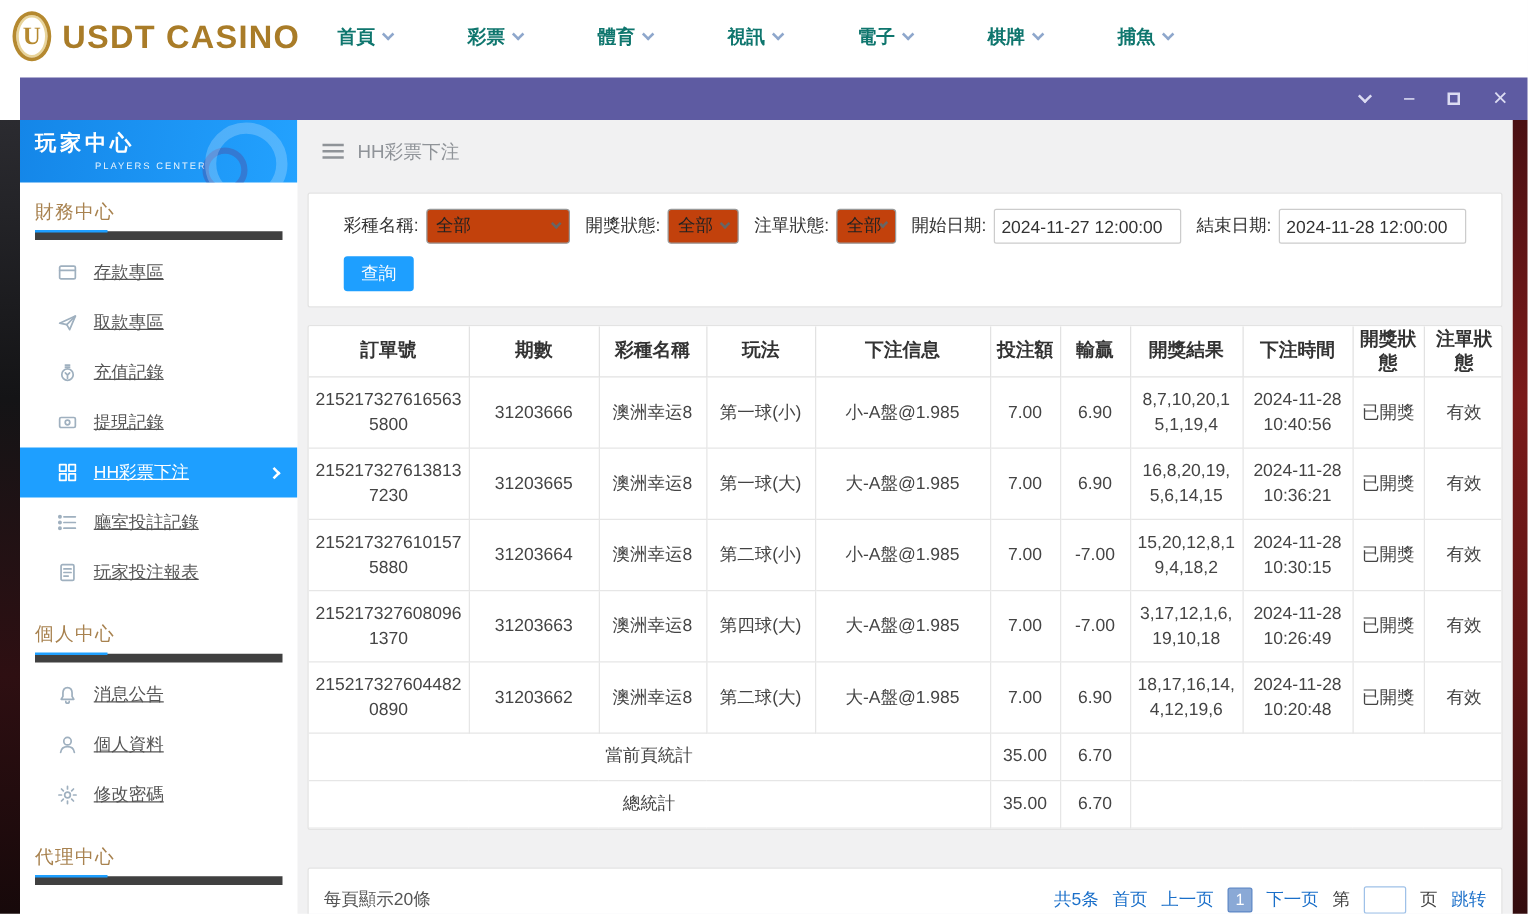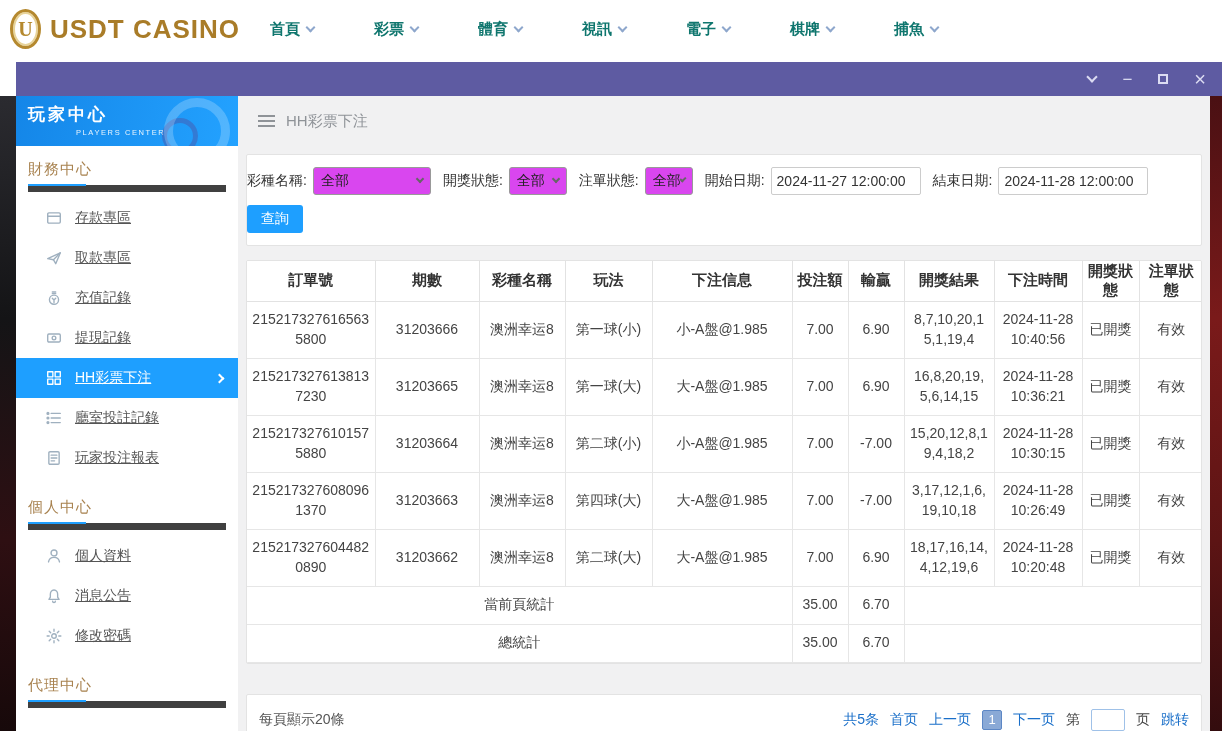--- a/index.html
+++ b/index.html
@@ -44,25 +44,25 @@
   .chev-right{position:absolute;right:15px;width:7px;height:7px;border-right:2px solid #fff;border-bottom:2px solid #fff;transform:rotate(-45deg);}
 
   
   .content{width:972px;background:#f1f1f2;position:relative;overflow:hidden;}
   .bg-right{width:12px;background:linear-gradient(180deg,#4a1013 0%,#7a1a1a 35%,#5c1414 70%,#330c0e 100%);}
   .content-header{height:50px;display:flex;align-items:center;gap:11px;padding-left:20px;color:#8f9398;font-size:15px;}
   .hamburger{display:inline-flex;flex-direction:column;gap:3px;cursor:pointer;}
   .hamburger i{width:17px;height:2px;background:#8f9398;}
   .card{background:#fff;border:1px solid #e3e3e3;margin:0 8px;border-radius:2px;}
 
-  .filter-card{margin-top:8px;padding:12px 0 12px;}
+  .filter-card{margin-top:8px;padding:12px 28px 12px;}
   .filter-row{display:flex;align-items:center;font-size:14px;color:#333;white-space:nowrap;}
   .flabel{margin-right:6px;}
   .gap{margin-left:12px;}
-  .fake-select{height:28px;border:1px solid #999;border-radius:3px;display:inline-flex;align-items:center;justify-content:space-between;padding:0 7px;background:#d946ef;cursor:pointer;color:#222;}
+  .fake-select{height:28px;border:1px solid #999;border-radius:3px;display:inline-flex;align-items:center;justify-content:space-between;padding:0 7px;background:#c2410c;cursor:pointer;color:#222;}
   .w118{width:118px;} .w58{width:58px;} .w48{width:48px;}
   .text-input{height:28px;width:150px;border:1px solid #ccc;border-radius:2px;padding:0 5px;font:14px "Liberation Sans",sans-serif;color:#333;background:#fff;}
   .btn-query{margin-top:10px;background:#1e9fff;color:#fff;border:none;border-radius:3px;height:28px;padding:0 14px;font:14px "Liberation Sans",sans-serif;cursor:pointer;}
 
   .table-card{margin-top:14px;overflow:hidden;}
   table{border-collapse:collapse;width:954px;table-layout:fixed;}
   th{height:40px;font-size:15px;font-weight:bold;color:#333;border:1px solid #e2e2e2;background:#fff;text-align:center;padding:0 2px;}
   td{height:57px;font-size:14px;color:#444;border:1px solid #e6e6e6;text-align:center;padding:3px 4px;line-height:1.4;vertical-align:middle;background:#fff;}
   td.brk{word-break:break-all;}
   tr.summary td{height:38px;}
@@ -209,34 +209,34 @@
                 </svg>
               </span>
               <span>玩家投注報表</span>
             </div>
           </div>
           <div class="sb-section-title">個人中心</div>
           <div class="sb-items">
             <div class="sb-item">
               <span class="icon">
                 <svg viewBox="0 0 14 14" width="16" height="16" fill="none" stroke="currentColor" stroke-width="1.2" stroke-linecap="round" stroke-linejoin="round">
+                  <path d="M7 1.8c-2.2 0-3.2 1.7-3.2 3.7V8L2.6 10h8.8L10.2 8V5.5c0-2-1-3.7-3.2-3.7Z"></path>
+                  <path d="M5.8 11.5a1.2 1.2 0 0 0 2.4 0"></path>
+                </svg>
+              </span>
+              <span>消息公告</span>
+            </div>
+            <div class="sb-item">
+              <span class="icon">
+                <svg viewBox="0 0 14 14" width="16" height="16" fill="none" stroke="currentColor" stroke-width="1.2" stroke-linecap="round" stroke-linejoin="round">
                   <circle cx="7" cy="4.3" r="2.6"></circle>
                   <path d="M2.2 12.2c.4-2.6 2.3-4 4.8-4s4.4 1.4 4.8 4"></path>
                 </svg>
               </span>
               <span>個人資料</span>
-            </div>
-            <div class="sb-item">
-              <span class="icon">
-                <svg viewBox="0 0 14 14" width="16" height="16" fill="none" stroke="currentColor" stroke-width="1.2" stroke-linecap="round" stroke-linejoin="round">
-                  <path d="M7 1.8c-2.2 0-3.2 1.7-3.2 3.7V8L2.6 10h8.8L10.2 8V5.5c0-2-1-3.7-3.2-3.7Z"></path>
-                  <path d="M5.8 11.5a1.2 1.2 0 0 0 2.4 0"></path>
-                </svg>
-              </span>
-              <span>消息公告</span>
             </div>
             <div class="sb-item">
               <span class="icon">
                 <svg viewBox="0 0 14 14" width="16" height="16" fill="none" stroke="currentColor" stroke-width="1.2" stroke-linecap="round" stroke-linejoin="round">
                   <circle cx="7" cy="7" r="2"></circle>
                   <path d="M7 1v1.8M7 11.2V13M1 7h1.8M11.2 7H13M2.8 2.8l1.3 1.3M9.9 9.9l1.3 1.3M11.2 2.8 9.9 4.1M4.1 9.9l-1.3 1.3"></path>
                 </svg>
               </span>
               <span>修改密碼</span>
             </div>

